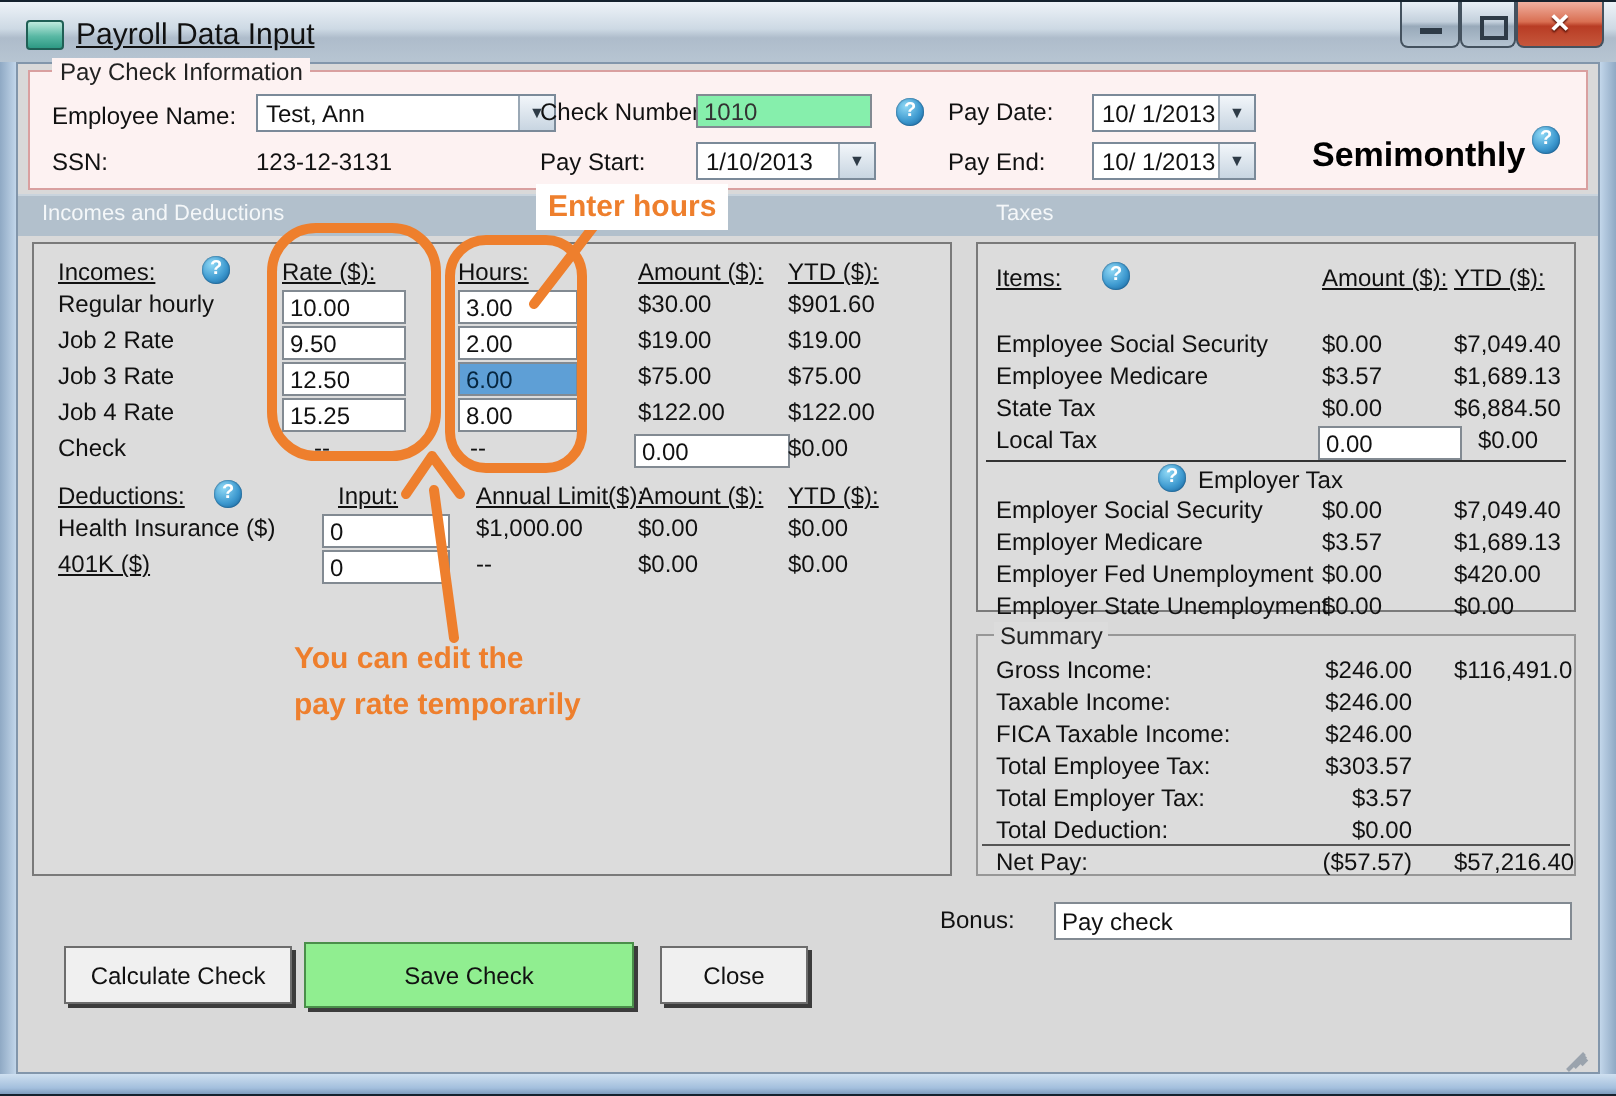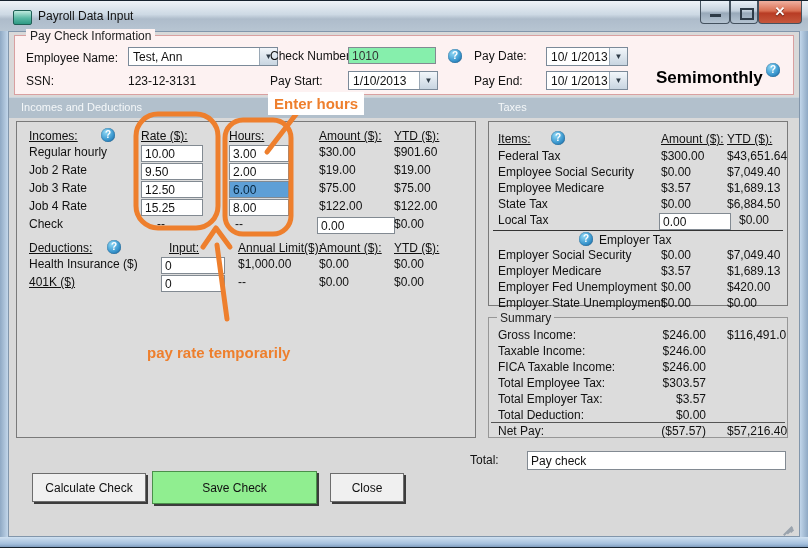--- a/index.html
+++ b/index.html
@@ -5,21 +5,21 @@
   html,body{margin:0;padding:0;background:#9aa7b3;font-family:"Liberation Sans",sans-serif;}
   .window{position:relative;width:808px;height:548px;background:#b9cfe6;overflow:hidden;
           border-top:1px solid #15222e;box-sizing:border-box;}
   .abs{position:absolute;}
   
   .titlebar{left:0;top:0;width:808px;height:30px;
     background:linear-gradient(to bottom,#eef3f8 0%,#cdd9e4 45%,#aebccb 60%,#b7c5d2 100%);
     border-bottom:1px solid #8b9aa9;}
   .title-icon{left:13px;top:9px;width:17px;height:13px;border:1px solid #1f5f55;border-radius:2px;
     background:linear-gradient(to bottom,#bfeade 0%,#59b8a4 55%,#2e9a84 100%);}
-  .title-text{left:38px;top:8px;font-size:12px;color:#111;}
+  .title-text{left:38px;top:8px;font-size:15px;color:#111;text-decoration:underline;}
   .winbtn{top:0;height:23px;border:1px solid #44525f;border-top:none;border-radius:0 0 4px 4px;
     box-sizing:border-box;text-align:center;color:#fff;}
   .btn-gray{background:linear-gradient(to bottom,#e9f0f7 0%,#c3d0dc 45%,#98a9b9 55%,#b4c3d1 100%);}
   .btn-red{background:linear-gradient(to bottom,#f0b0a0 0%,#d96f52 45%,#b83c24 55%,#c6573c 100%);}
   .glyph-min{position:absolute;left:9px;top:13px;width:11px;height:3px;background:#2e3b47;}
   .glyph-max{position:absolute;left:9px;top:7px;width:10px;height:8px;border:2px solid #2e3b47;background:transparent;}
   .glyph-x{font-size:13px;font-weight:bold;line-height:21px;color:#fff;text-shadow:0 1px 1px #5a1408;}
   
   .client{left:8px;top:30px;width:792px;height:506px;background:#d9d9d9;border:1px solid #8296ab;box-sizing:border-box;}
   .bottomframe{left:0;top:536px;width:808px;height:12px;
@@ -195,25 +195,20 @@
     </div>
   </div>
 
   <div class="abs panel" style="left:488px;top:120px;width:300px;height:185px;">
     <div class="row" style="top:10px;">
       <span class="cell colhead" style="left:9px;">Items:</span>
       <div class="abs help" style="left:62px;top:-1px;">?</div>
       <span class="cell colhead" style="left:172px;">Amount ($):</span>
       <span class="cell colhead" style="left:238px;">YTD ($):</span>
     </div>
-    <div class="row" style="top:27px;">
-      <span class="cell" style="left:9px;">Federal Tax</span>
-      <span class="cell" style="left:172px;">$300.00</span>
-      <span class="cell" style="left:238px;">$43,651.64</span>
-    </div>
     <div class="row" style="top:43px;">
       <span class="cell" style="left:9px;">Employee Social Security</span>
       <span class="cell" style="left:172px;">$0.00</span>
       <span class="cell" style="left:238px;">$7,049.40</span>
     </div>
     <div class="row" style="top:59px;">
       <span class="cell" style="left:9px;">Employee Medicare</span>
       <span class="cell" style="left:172px;">$3.57</span>
       <span class="cell" style="left:238px;">$1,689.13</span>
     </div>
@@ -287,36 +282,37 @@
       <span class="cell" style="left:238px;"></span>
     </div>
     <div class="hline" style="left:2px;top:104px;width:294px;border-color:#555;"></div>
     <div class="row" style="top:106px;">
       <span class="cell" style="left:9px;">Net Pay:</span>
       <span class="cell" style="left:130px;width:87px;text-align:right;">($57.57)</span>
       <span class="cell" style="left:238px;">$57,216.40</span>
     </div>
   </div>
 
-  <span class="abs lbl" style="left:470px;top:452px;">Total:</span>
+  <span class="abs lbl" style="left:470px;top:452px;">Bonus:</span>
   <input class="tb" style="left: 527px; top: 450px; width: 259px; height: 19px;" value="Pay check">
 
   <button class="pushbtn" style="left:32px;top:472px;width:114px;height:29px;">Calculate Check</button>
   <button class="pushbtn green" style="left:152px;top:470px;width:165px;height:33px;">Save Check</button>
   <button class="pushbtn" style="left:330px;top:472px;width:74px;height:29px;">Close</button>
 
   <div class="abs grip">
     <div style="left:2px;top:11px;width:12px;"></div>
     <div style="left:6px;top:11px;width:8px;"></div>
     <div style="left:10px;top:11px;width:4px;"></div>
   </div>
 
   <svg class="abs overlay" viewBox="0 0 808 548">
     <rect x="136" y="113" width="82" height="114" rx="22" fill="none" stroke="#EE7F2D" stroke-width="5"></rect>
     <rect x="225" y="119" width="66" height="114" rx="18" fill="none" stroke="#EE7F2D" stroke-width="5"></rect>
     <line x1="297" y1="112" x2="267" y2="151" stroke="#EE7F2D" stroke-width="5" stroke-linecap="round"></line>
     <line x1="227" y1="318" x2="217" y2="244" stroke="#EE7F2D" stroke-width="5" stroke-linecap="round"></line>
     <polyline points="203,246 216,227 230,246" fill="none" stroke="#EE7F2D" stroke-width="5" stroke-linecap="round" stroke-linejoin="round"></polyline>
   </svg>
   <div class="abs anno-label" style="left:268px;top:91px;">Enter hours</div>
+  <div class="abs anno-text" style="left:147px;top:320px;">You can edit the</div>
   <div class="abs anno-text" style="left:147px;top:343px;">pay rate temporarily</div>
 
 </div>
 
 </body></html>

